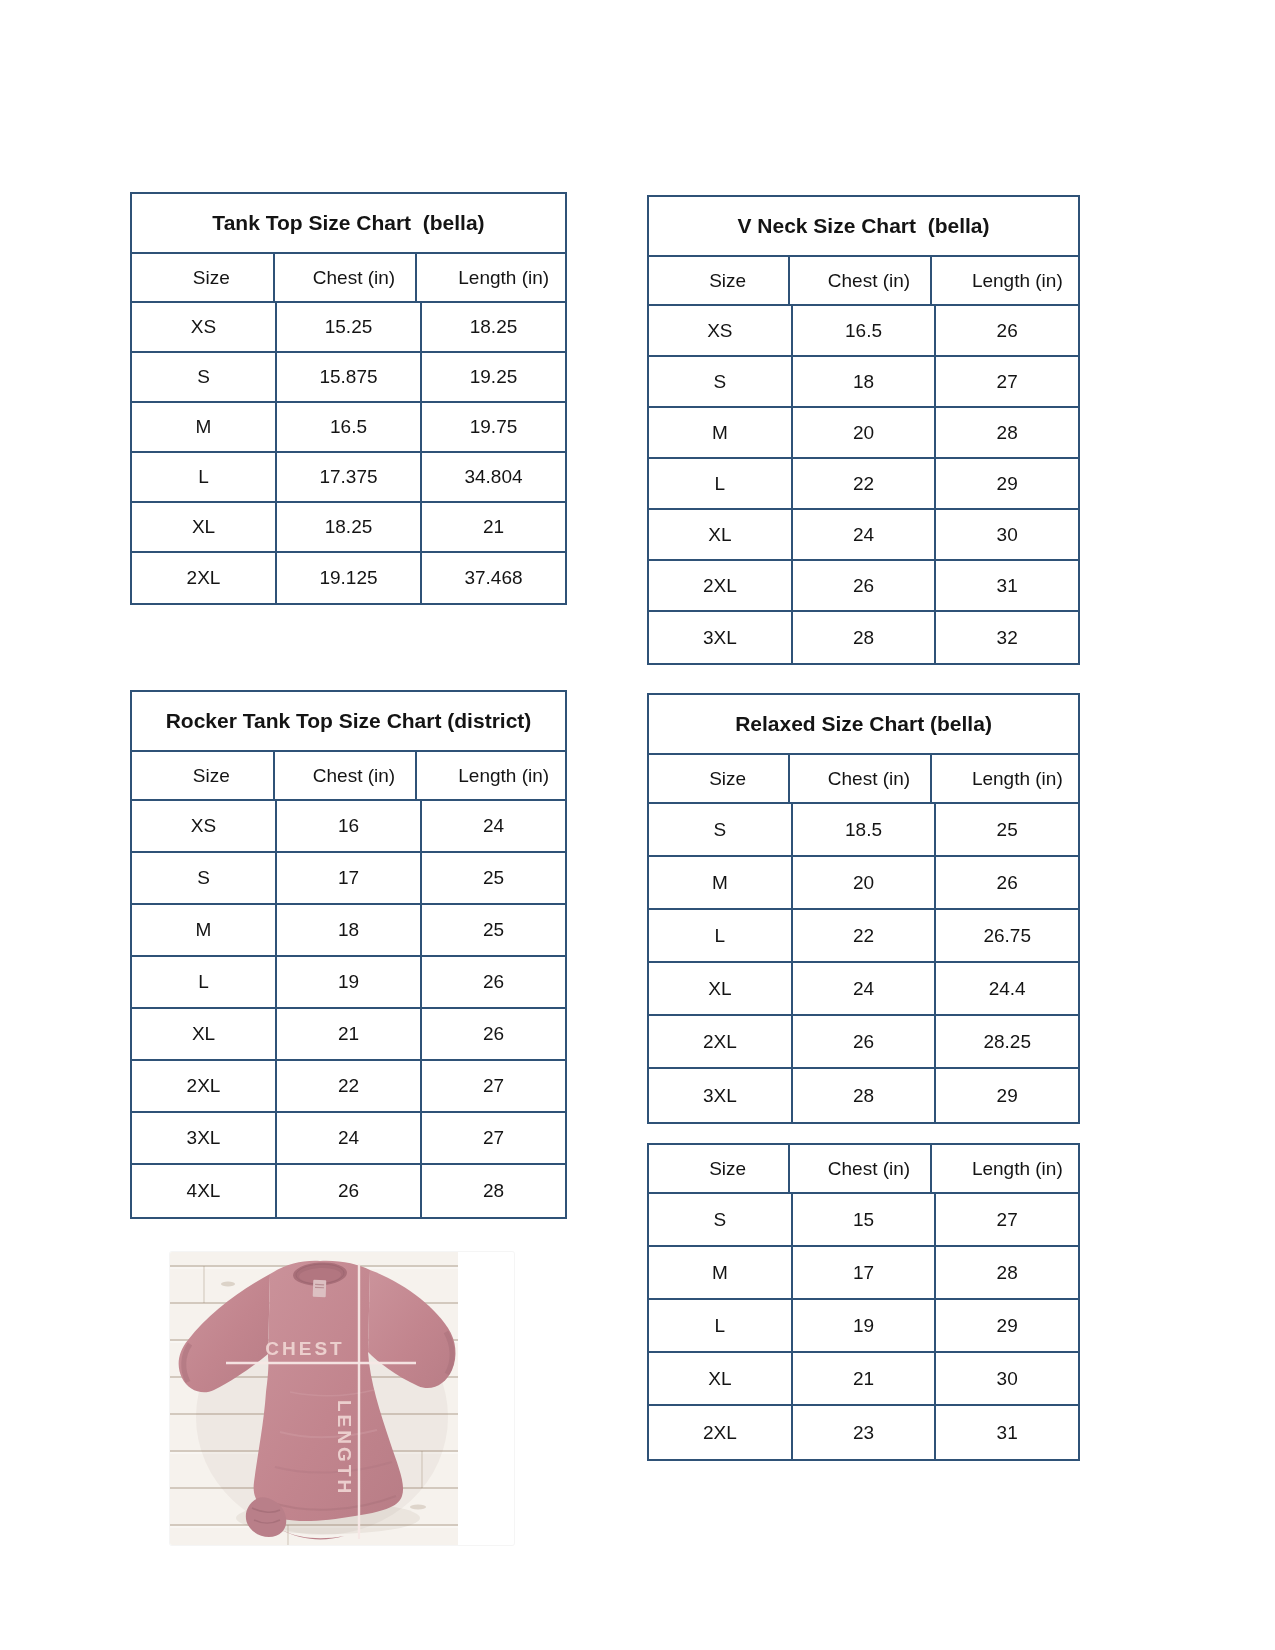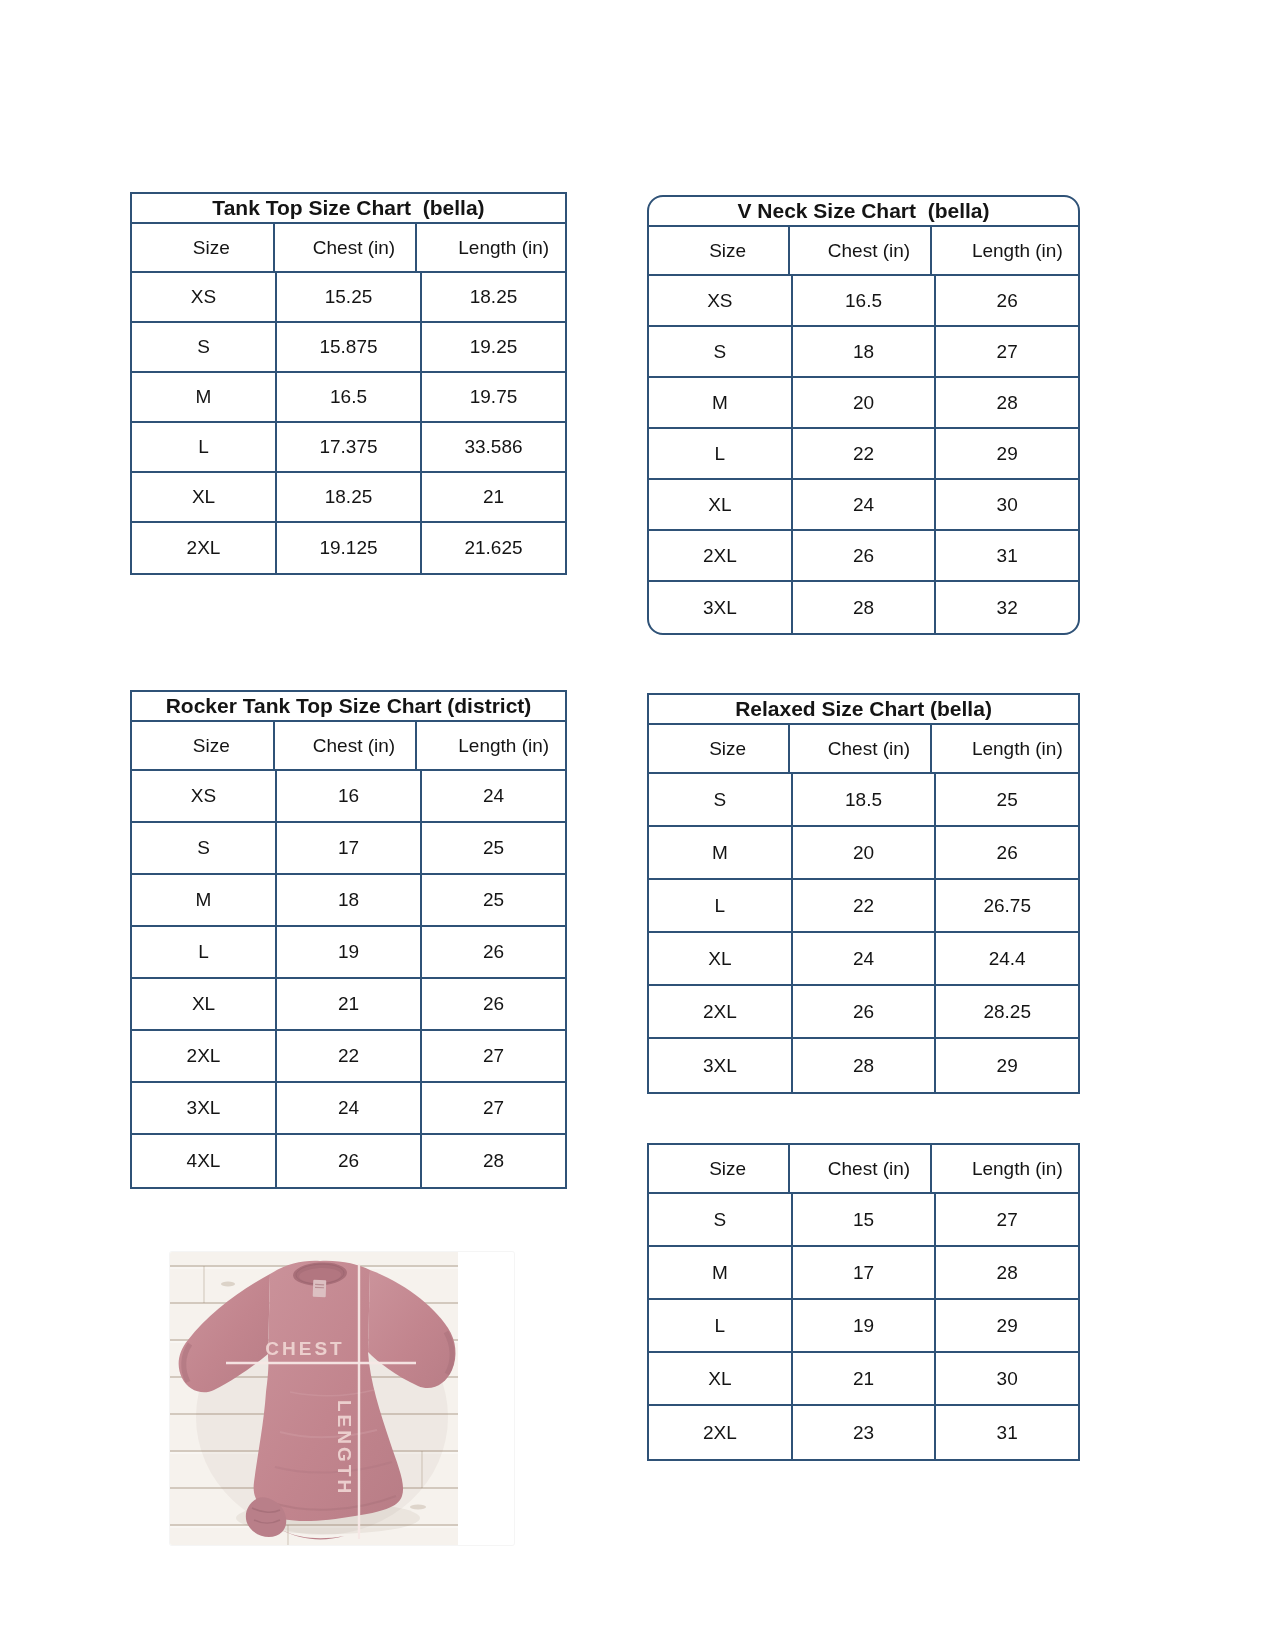--- a/index.html
+++ b/index.html
@@ -11,21 +11,21 @@
     color: #141414;
   }
   .page { position: absolute; inset: 0; background: #ffffff; }
 
   .size-table {
     position: absolute;
     background: #ffffff;
     border: 2.5px solid #2f5277;
   }
   .t-title {
-    height: 30px;
+    height: 60px;
     border-bottom: 2px solid #2f5277;
     display: flex; align-items: center; justify-content: center;
     font-weight: bold; font-size: 21px;
     white-space: pre;
   }
   .t-header { display: flex; height: 49px; border-bottom: 2px solid #2f5277; }
   .th {
     flex: 1; display: flex; align-items: center; justify-content: center;
     font-size: 19px; border-right: 2px solid #2f5277; padding-left: 18px;
   }
@@ -70,36 +70,36 @@
           <div class="td">19.25</div>
         </div>
         <div class="tr">
           <div class="td">M</div>
           <div class="td">16.5</div>
           <div class="td">19.75</div>
         </div>
         <div class="tr">
           <div class="td">L</div>
           <div class="td">17.375</div>
-          <div class="td">33.586</div>
+          <div class="td">34.804</div>
         </div>
         <div class="tr">
           <div class="td">XL</div>
           <div class="td">18.25</div>
           <div class="td">21</div>
         </div>
         <div class="tr">
           <div class="td">2XL</div>
           <div class="td">19.125</div>
-          <div class="td">21.625</div>
-        </div>
-      </div>
-  </div>
-
-  <div class="size-table" style="left:647px; top:195px; width:433px;border-radius:16px; --rowh:51px;">
+          <div class="td">37.468</div>
+        </div>
+      </div>
+  </div>
+
+  <div class="size-table" style="left:647px; top:195px; width:433px; --rowh:51px;">
     <div class="t-title">V Neck Size Chart  (bella)</div>
     <div class="t-header">
       <div class="th">Size</div>
       <div class="th">Chest (in)</div>
       <div class="th">Length (in)</div>
     </div>
     <div class="t-body">
         <div class="tr">
           <div class="td">XS</div>
           <div class="td">16.5</div>

